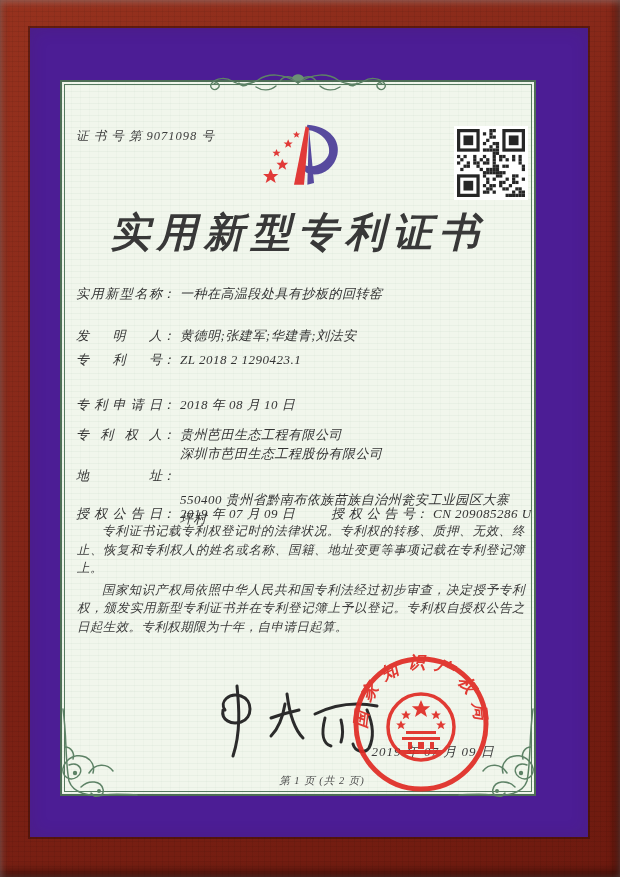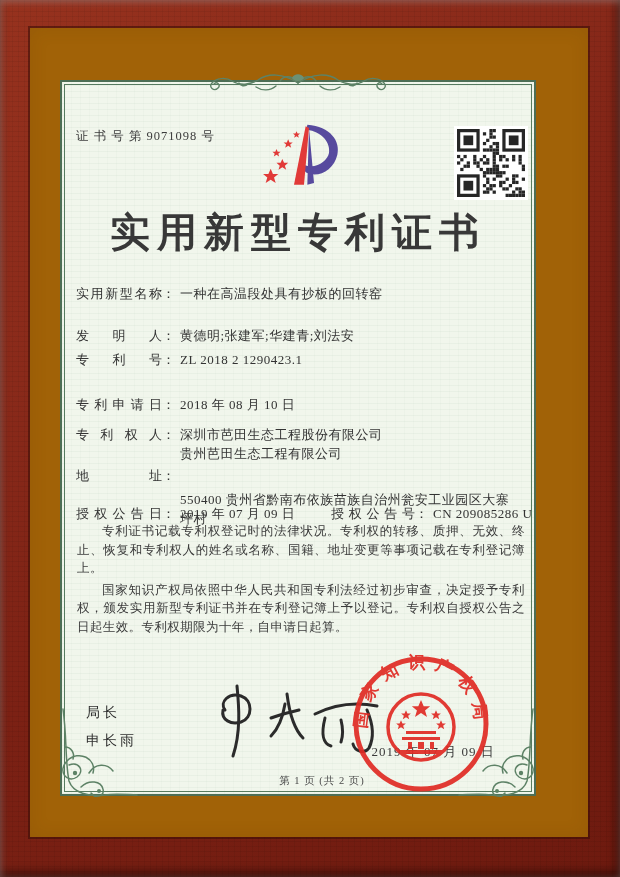--- a/index.html
+++ b/index.html
@@ -10,22 +10,22 @@
     background:
       repeating-linear-gradient(0deg, rgba(0,0,0,.06) 0 1px, transparent 1px 5px),
       repeating-linear-gradient(90deg, rgba(0,0,0,.05) 0 1px, transparent 1px 6px),
       linear-gradient(145deg,#97321e 0%,#8a2a1a 30%,#7c2114 55%,#6e1a0f 100%);}
   .frame::before{content:'';position:absolute;inset:0;
     box-shadow: inset 0 3px 7px rgba(255,255,255,.20),
                 inset 3px 0 7px rgba(255,255,255,.10),
                 inset 0 -6px 10px rgba(0,0,0,.40),
                 inset -5px 0 9px rgba(0,0,0,.28);}
   
-  .paper{position:absolute;left:30px;top:28px;right:32px;bottom:40px;background:#a16207;
-    box-shadow: 0 0 0 2px rgba(56,12,6,.55), inset 0 0 18px rgba(70,40,20,.12);}
+  .paper{position:absolute;left:30px;top:28px;right:32px;bottom:40px;background:#4c1d95;
+    box-shadow: 0 0 0 2px rgba(56,12,6,.55), inset 0 0 18px rgba(70,40,20,.12); font-style: italic;}
   
   .cert{position:absolute;left:30px;top:52px;width:476px;height:716px;box-sizing:border-box;
     border:2px solid #4d6e55;
     background:
       repeating-linear-gradient(0deg, rgba(120,160,130,.07) 0 1px, transparent 1px 6px),
       repeating-linear-gradient(90deg, rgba(120,160,130,.04) 0 1px, transparent 1px 9px),
       #f1f6ec;}
   .cert::before{content:'';position:absolute;inset:2px;border:1px solid #567a5f;pointer-events:none;}
   .orn-top{position:absolute;left:50%;top:-14px;transform:translateX(-50%);}
   .orn-bl{position:absolute;left:-7px;bottom:-7px;}
@@ -257,22 +257,22 @@
       </div>
       <div class="field f-fil">
         <span class="flabel">专利申请日</span>
           <span class="colon">：</span>
         <span class="fvalue">2018 年 08 月 10 日</span>
       </div>
       <div class="field f-pat">
         <span class="flabel">专利权人</span>
           <span class="colon">：</span>
         <span class="fvalue">
+          <span style="display:block;">贵州芭田生态工程有限公司</span>
           <span style="display:block;">深圳市芭田生态工程股份有限公司</span>
-          <span style="display:block;">贵州芭田生态工程有限公司</span>
         </span>
       </div>
       <div class="field f-addr">
         <span class="flabel">地址</span>
           <span class="colon">：</span>
         <span class="fvalue addr-val">550400 贵州省黔南布依族苗族自治州瓮安工业园区大寨坪村</span>
       </div>
       <div class="field f-grant">
         <span class="flabel">授权公告日</span>
           <span class="colon">：</span>
@@ -282,24 +282,20 @@
         <span class="flabel" style="width:84px">授权公告号</span>
           <span class="colon">：</span>
         <span class="fvalue">CN 209085286 U</span>
       </div>
 
       <div class="paras">
         <p>专利证书记载专利权登记时的法律状况。专利权的转移、质押、无效、终止、恢复和专利权人的姓名或名称、国籍、地址变更等事项记载在专利登记簿上。</p>
         <p>国家知识产权局依照中华人民共和国专利法经过初步审查，决定授予专利权，颁发实用新型专利证书并在专利登记簿上予以登记。专利权自授权公告之日起生效。专利权期限为十年，自申请日起算。</p>
       </div>
 
-      <div class="signatory">
-        <div>局长</div>
-        <div>申长雨</div>
-      </div>
 
       <svg class="sign" viewBox="0 0 180 82" aria-label="申长雨">
         <g stroke="#2b2b2b" stroke-width="3" fill="none" stroke-linecap="round" stroke-linejoin="round">
           <path d="M18,30 C12,22 22,12 34,16 C46,20 46,38 34,42 C24,45 14,40 16,30"></path>
           <path d="M30,6 C32,26 34,52 26,76"></path>
           <path d="M78,24 C76,36 72,48 64,56"></path>
           <path d="M64,38 C74,34 84,32 92,30"></path>
           <path d="M80,14 C82,30 86,48 96,58"></path>
           <path d="M108,34 C128,24 150,22 170,26"></path>
           <path d="M118,38 C114,54 116,64 124,66"></path>

